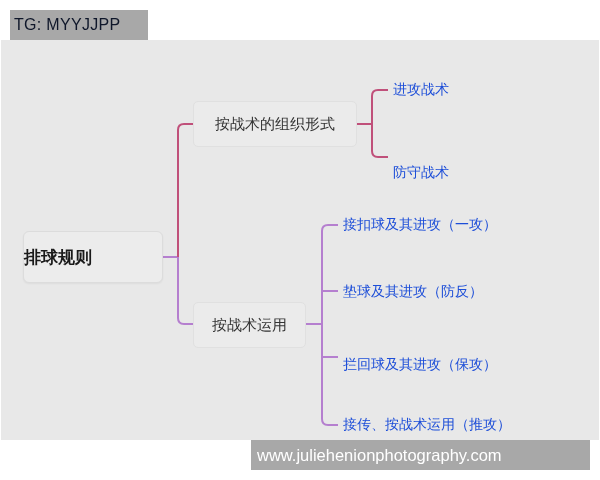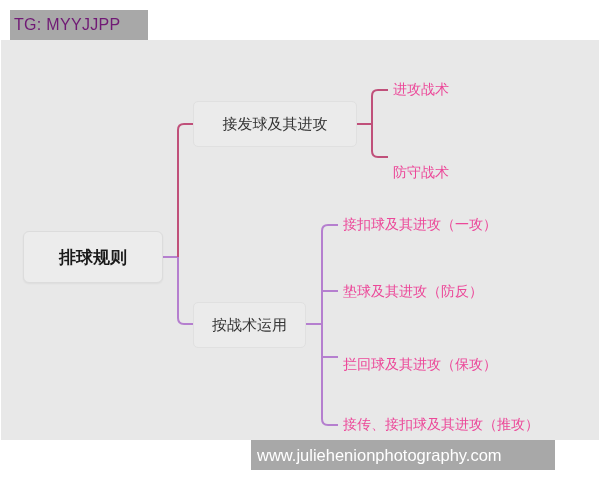--- a/index.html
+++ b/index.html
@@ -3,51 +3,51 @@
   <meta charset="utf-8">
   <style>
     html, body { margin: 0; padding: 0; }
     body {
       width: 600px; height: 480px; position: relative; overflow: hidden;
       background: #ffffff;
       font-family: "DejaVu Sans", sans-serif;
     }
     .tag {
       position: absolute; left: 10px; top: 10px; width: 138px; height: 30px;
-      background: #a8a8a8; color: #701a75;
+      background: #a8a8a8; color: #0f172a;
       font-family: "Liberation Sans", sans-serif; font-size: 16px;
       line-height: 30px; padding-left: 4px; box-sizing: border-box;
       letter-spacing: 0.3px;
     }
     .canvas {
       position: absolute; left: 1px; top: 40px; width: 598px; height: 400px;
       background: #e8e8e8;
     }
     .node {
       position: absolute; box-sizing: border-box;
       color: #333333; white-space: nowrap;
     }
     .root {
       left: 23px; top: 231px; width: 140px; height: 52px;
       background: #ececec; border: 1px solid #dcdcdc; border-radius: 6px;
       font-size: 17px; font-weight: bold; color: #1a1a1a;
-      display: flex; align-items: center; justify-content: center;
+      display: flex; align-items: center; 
       box-shadow: 0 1px 2px rgba(0,0,0,0.05);
     }
     .branch {
       height: 46px; background: #ebebeb; border: 1px solid #e0e0e0;
       border-radius: 5px; font-size: 15px;
       display: flex; align-items: center; justify-content: center;
     }
     .b1 { left: 193px; top: 101px; width: 164px; }
     .b2 { left: 193px; top: 302px; width: 113px; justify-content: center; }
-    .leaf { font-size: 14px; color: #ec4899; }
+    .leaf { font-size: 14px; color: #1d4ed8; }
     svg.lines { position: absolute; left: 0; top: 0; }
     .watermark {
-      position: absolute; left: 251px; top: 440px; width: 304px; height: 30px;
+      position: absolute; left: 251px; top: 440px; width: 339px; height: 30px;
       background: #a8a8a8; color: #ffffff;
       font-family: "Liberation Sans", sans-serif; font-size: 16.5px;
       line-height: 30px; padding-left: 6px; box-sizing: border-box;
     }
   </style>
 </head>
 <body>
 
 <div class="tag">TG: MYYJJPP</div>
 
@@ -70,27 +70,27 @@
   <path d="M322 291 H338" stroke="#b57fcf" stroke-width="2" fill="none"></path>
   <path d="M322 357 H338" stroke="#b57fcf" stroke-width="2" fill="none"></path>
   <path d="M322 324 V419 Q322 425 328 425 H338" stroke="#b57fcf" stroke-width="2" fill="none"></path>
 </svg>
 
 <div class="node root">
   <span>排球规则</span>
 </div>
 
 <div class="node branch b1">
-  <span>接发球及其进攻</span>
+  <span>按战术的组织形式</span>
 </div>
 <div class="node branch b2">
   <span>按战术运用</span>
 </div>
 
 <div class="node leaf" style="left:393px; top:81px;">进攻战术</div>
 <div class="node leaf" style="left:393px; top:164px;">防守战术</div>
 
 <div class="node leaf" style="left:343px; top:216px;">接扣球及其进攻（一攻）</div>
 <div class="node leaf" style="left:343px; top:283px;">垫球及其进攻（防反）</div>
 <div class="node leaf" style="left:343px; top:356px;">拦回球及其进攻（保攻）</div>
-<div class="node leaf" style="left:343px; top:416px;">接传、接扣球及其进攻（推攻）</div>
+<div class="node leaf" style="left:343px; top:416px;">接传、按战术运用（推攻）</div>
 
 <div class="watermark">www.juliehenionphotography.com</div>
 
 </body></html>

